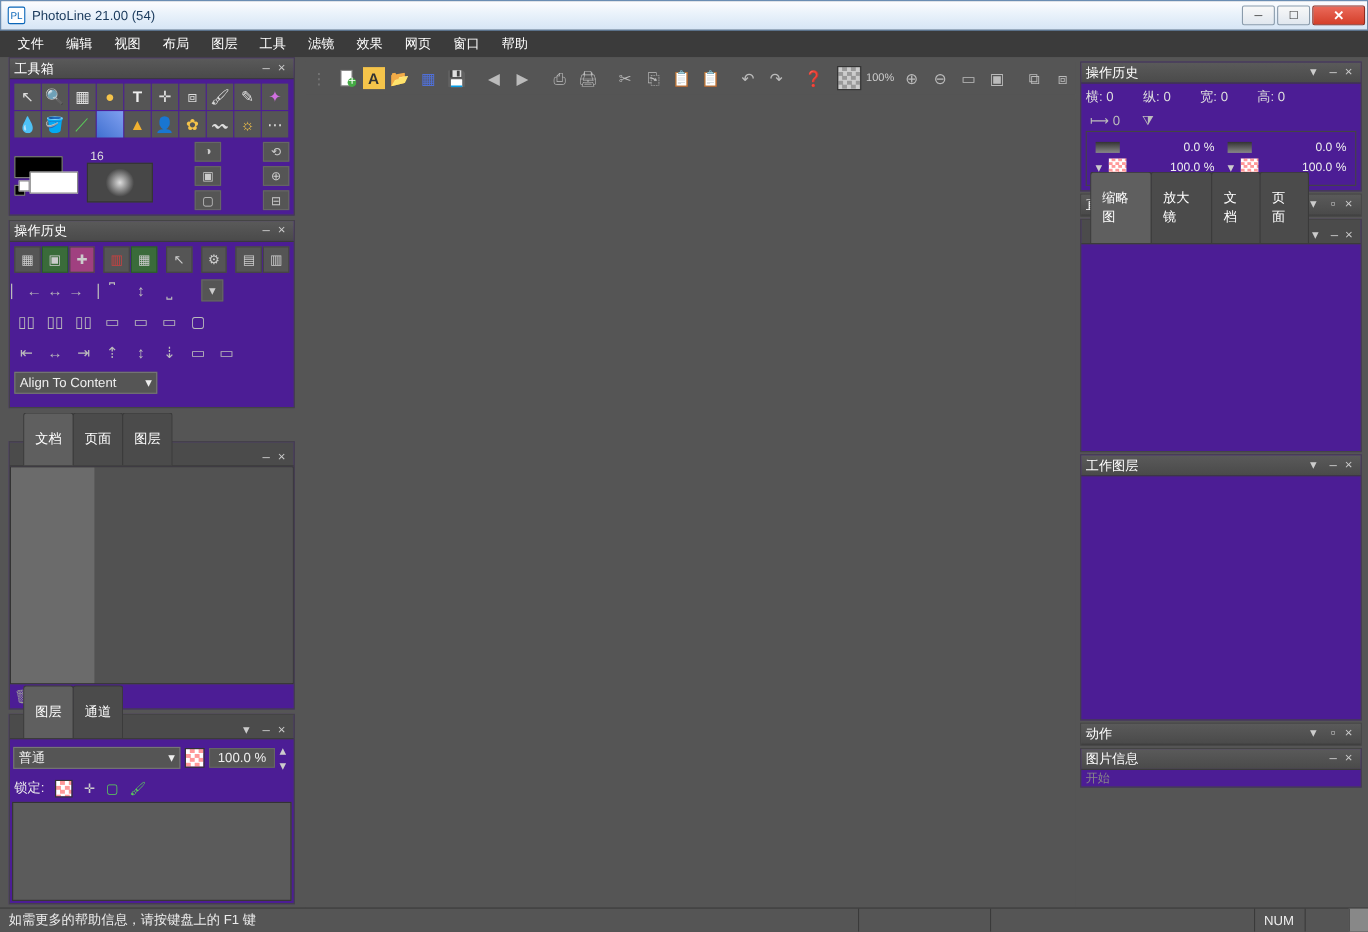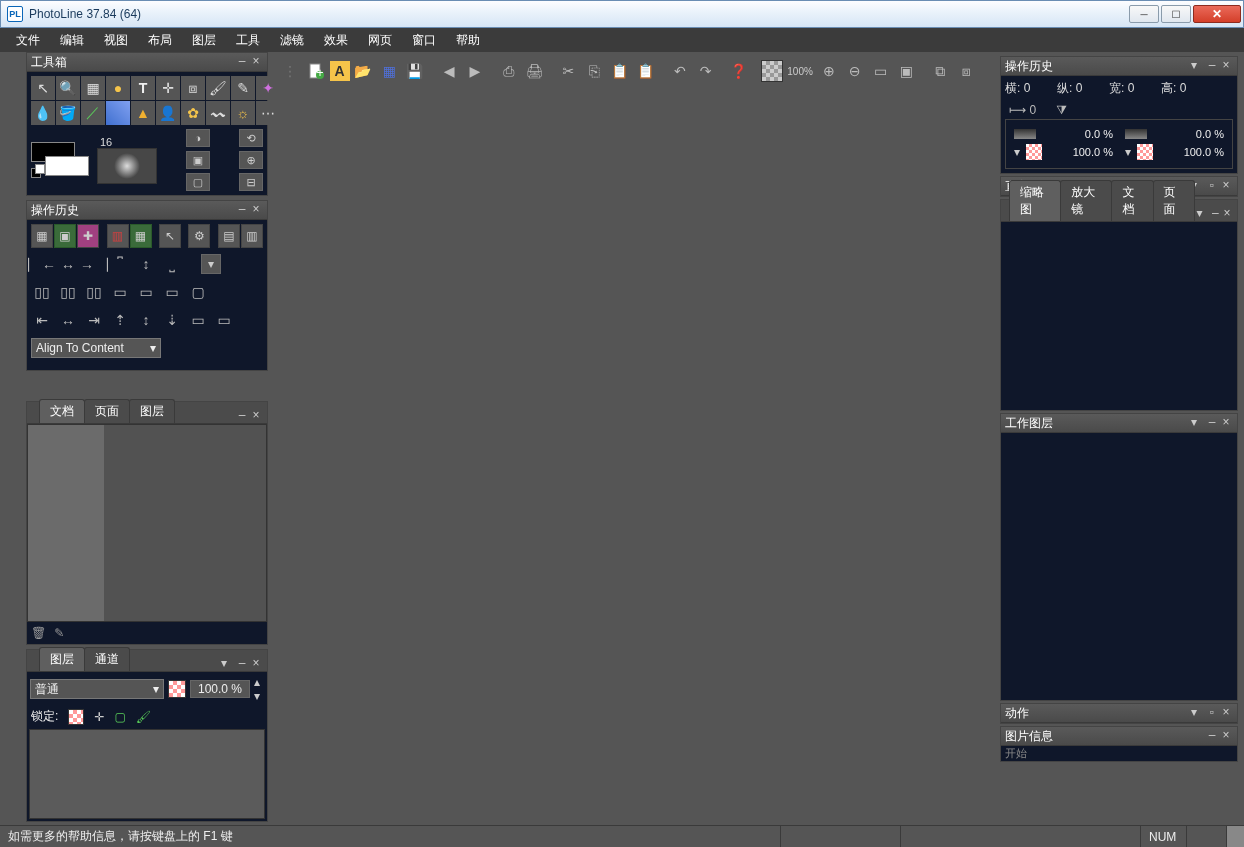--- a/index.html
+++ b/index.html
@@ -1,42 +1,42 @@
 <!DOCTYPE html>
 <html><head>
 <meta charset="utf-8">
 <style>
 * { box-sizing: border-box; margin: 0; padding: 0; font-family: "Microsoft YaHei", "SimSun", Tahoma, sans-serif; font-size: 12px; user-select: none; }
 body { background: #555; overflow: hidden; width: 1244px; height: 847px; position: relative; }
 
 
 .titlebar { height: 28px; background: linear-gradient(to bottom, #fdfdff 0%, #ebf3fb 40%, #d6e5f5 100%); border: 1px solid #6a8db3; display: flex; align-items: center; padding-left: 6px; }
-.titlebar .app-icon { width: 16px; height: 16px; background: #fff; border: 1px solid #0a66b8; border-radius: 2px; display: flex; align-items: center; justify-content: center; font-size: 9px; color: #0a66b8; font-weight: bold; margin-right: 6px; }
+.titlebar .app-icon { width: 16px; height: 16px; background: #fff; border: 1px solid #0a66b8; border-radius: 2px; display: flex; align-items: center; justify-content: center; font-size: 9px; color: #0a66b8; font-weight: normal; margin-right: 6px; }
 .titlebar .title-text { color: #1a3a5c; }
 .titlebar .win-controls { margin-left: auto; display: flex; gap: 2px; margin-right: 2px; }
 .titlebar .win-btn { width: 30px; height: 18px; border: 1px solid #8a9bab; border-radius: 2px; display: flex; align-items: center; justify-content: center; background: linear-gradient(#f8f8f8,#e0e7ef); font-size: 10px; color: #333; }
 .titlebar .win-btn.close { width: 48px; background: linear-gradient(#ea6a5a,#d43f2a); color: #fff; border-color: #8c2b1f; font-weight: bold; }
 .titlebar .win-btn.close .x { font-size: 12px; }
 
 
 .menubar { height: 24px; background: #3b3b3b; display: flex; align-items: center; padding-left: 8px; gap: 4px; color: #fff; }
 .menubar .menu-item { padding: 2px 8px; cursor: default; }
 
 
 .workspace { position: absolute; top: 52px; bottom: 22px; left: 0; right: 0; background: #555555; }
 
 
 .left-col { position: absolute; left: 8px; top: 0; width: 260px; bottom: 0; display: flex; flex-direction: column; gap: 4px; }
-.panel { background: #0f172a; border: 1px solid #444; position: relative; margin-left: 18px; }
+.panel { background: #4c1d95; border: 1px solid #444; position: relative; }
 .panel-header { height: 19px; background: linear-gradient(#5a5a5a,#4a4a4a); display: flex; align-items: center; padding: 0 4px; color: #fff; font-size: 12px; border-bottom: 1px solid #3a3a3a; }
 .panel-header .title { flex: 1; }
 .panel-header .pbtn { width: 14px; height: 14px; color: #ccc; text-align: center; line-height: 12px; cursor: default; }
 .panel-header .dropdown-arrow { margin-right: 4px; }
 .tab-row { height: 22px; background: #4b4b4b; display: flex; align-items: flex-end; padding-left: 12px; gap: 0; }
-.tab { padding: 3px 10px; background: #5f5f5f; color: #fff; border: 1px solid #3a3a3a; border-bottom: none; border-radius: 3px 3px 0 0; margin-right: -1px; font-size: 12px; }
+.tab { padding: 15px 10px; background: #5f5f5f; color: #fff; border: 1px solid #3a3a3a; border-bottom: none; border-radius: 3px 3px 0 0; margin-right: -1px; font-size: 12px; }
 .tab.inactive { background: #4b4b4b; }
 
 
 .toolbox-body { padding: 4px; }
 .tool-grid { display: grid; grid-template-columns: repeat(10, 24px); gap: 1px; }
 .tool-btn { width: 24px; height: 24px; display: flex; align-items: center; justify-content: center; background: #555; color: #ddd; font-size: 14px; }
 .swatch-row { display: flex; align-items: center; margin-top: 4px; gap: 6px; }
 .swatch-area { width: 60px; height: 36px; position: relative; }
 .swatch-big { width: 44px; height: 20px; border: 1px solid #888; position: absolute; }
 .swatch-big.fg { background: #000; top: 0; left: 0; }
@@ -107,21 +107,21 @@
 .statusbar .spacer { flex:1; }
 
 
 .svg { width:16px; height:16px; }
 </style>
 </head>
 <body>
 
 <div class="titlebar">
   <div class="app-icon">PL</div>
-  <div class="title-text">PhotoLine 37.84 (64)</div>
+  <div class="title-text">PhotoLine 21.00 (54)</div>
   <div class="win-controls">
     <div class="win-btn">─</div>
     <div class="win-btn">☐</div>
     <div class="win-btn close">
         <span class="x">✕</span>
       </div>
   </div>
 </div>
 
 <div class="menubar">
@@ -416,21 +416,21 @@
         <div class="tab inactive">放大镜</div>
         <div class="tab inactive">文档</div>
         <div class="tab inactive">页面</div>
         <span style="flex:1"></span>
         <span class="pbtn dropdown-arrow">▾</span>
         <span class="pbtn">–</span>
         <span class="pbtn">×</span>
       </div>
     </div>
 
-    <div class="panel" style="height:288px;">
+    <div class="panel" style="height:242px;">
       <div class="panel-header">
         <span class="title">工作图层</span>
         <span class="pbtn dropdown-arrow">▾</span>
         <span class="pbtn">–</span>
         <span class="pbtn">×</span>
       </div>
     </div>
 
     <div class="panel">
       <div class="panel-header">

